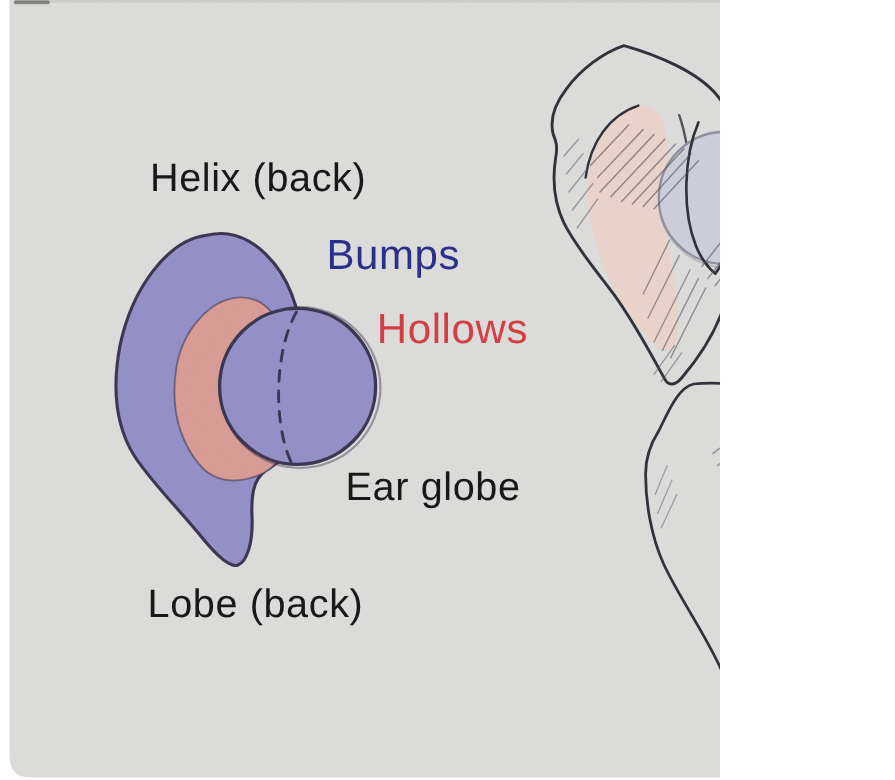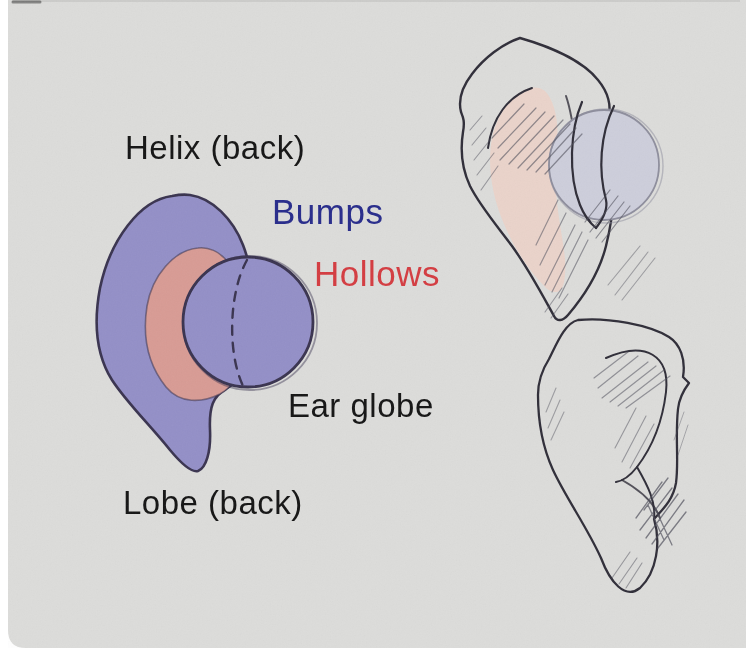--- a/index.html
+++ b/index.html
@@ -1,16 +1,16 @@
 <!DOCTYPE html>
 <html><head>
 <meta charset="utf-8">
 <style>
   html,body{margin:0;padding:0;background:#ffffff;}
-  .stage{position:relative;width:746px;height:650px;overflow:hidden;background:#ffffff;}
+  .stage{position:relative;width:600px;height:650px;overflow:hidden;background:#ffffff;}
   svg{position:absolute;inset:0;display:block;}
   .lbl{font-family:"Liberation Sans","DejaVu Sans",sans-serif;letter-spacing:0.5px;}
   .lbl-black{font-size:33px;}
   .lbl-color{font-size:35px;font-weight:500;}
   .sketch{fill:none;stroke-linecap:round;stroke-linejoin:round;}
 </style>
 </head>
 <body>
 
 <div class="stage">

